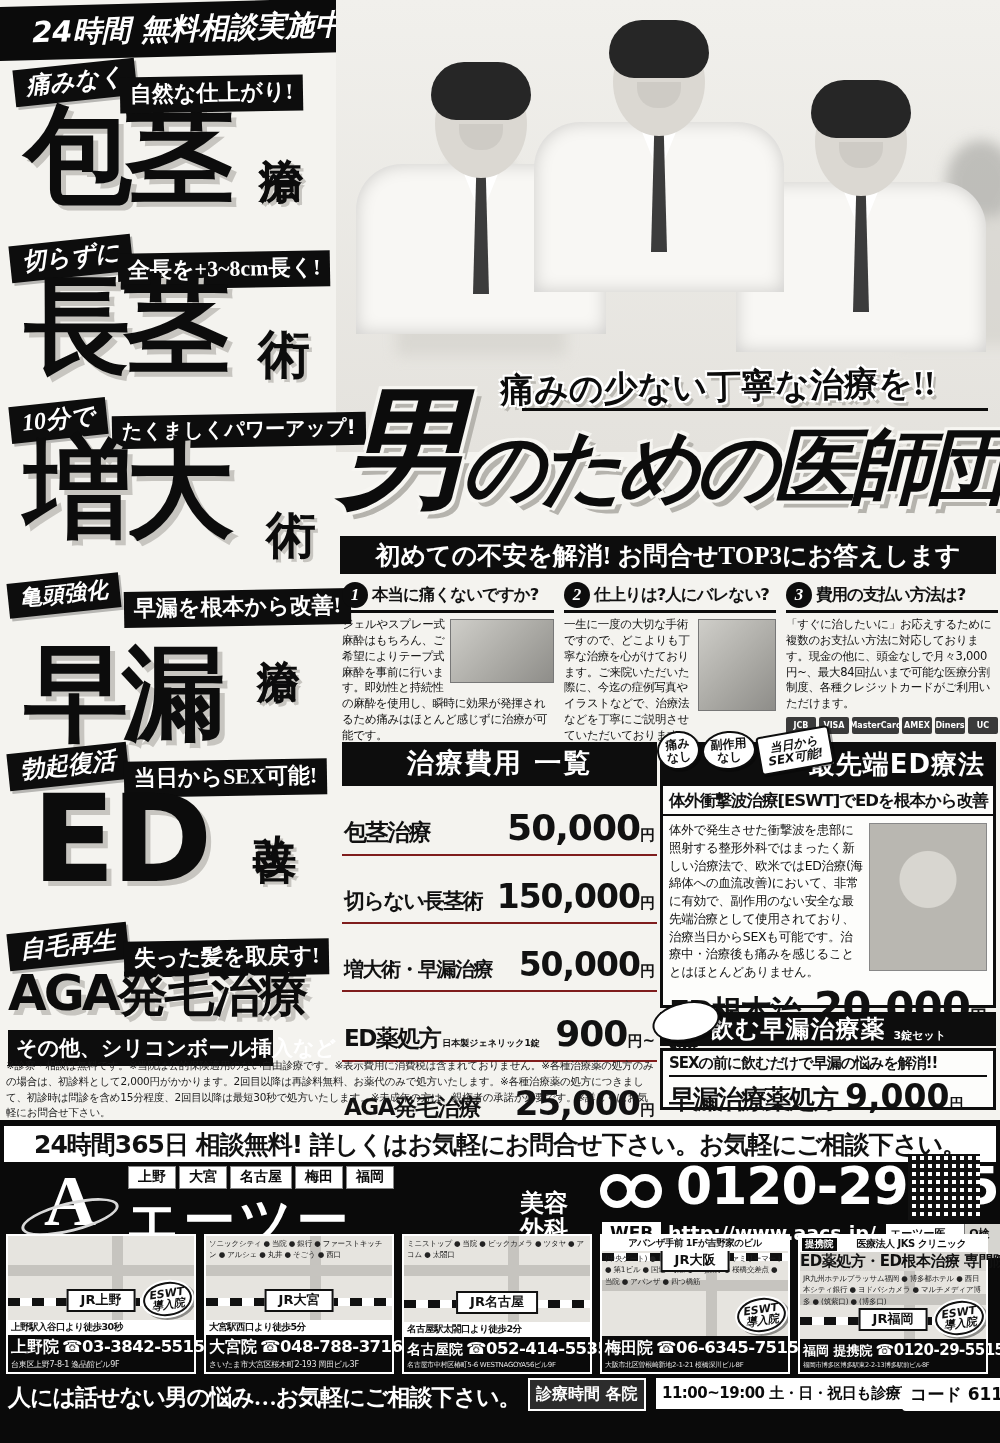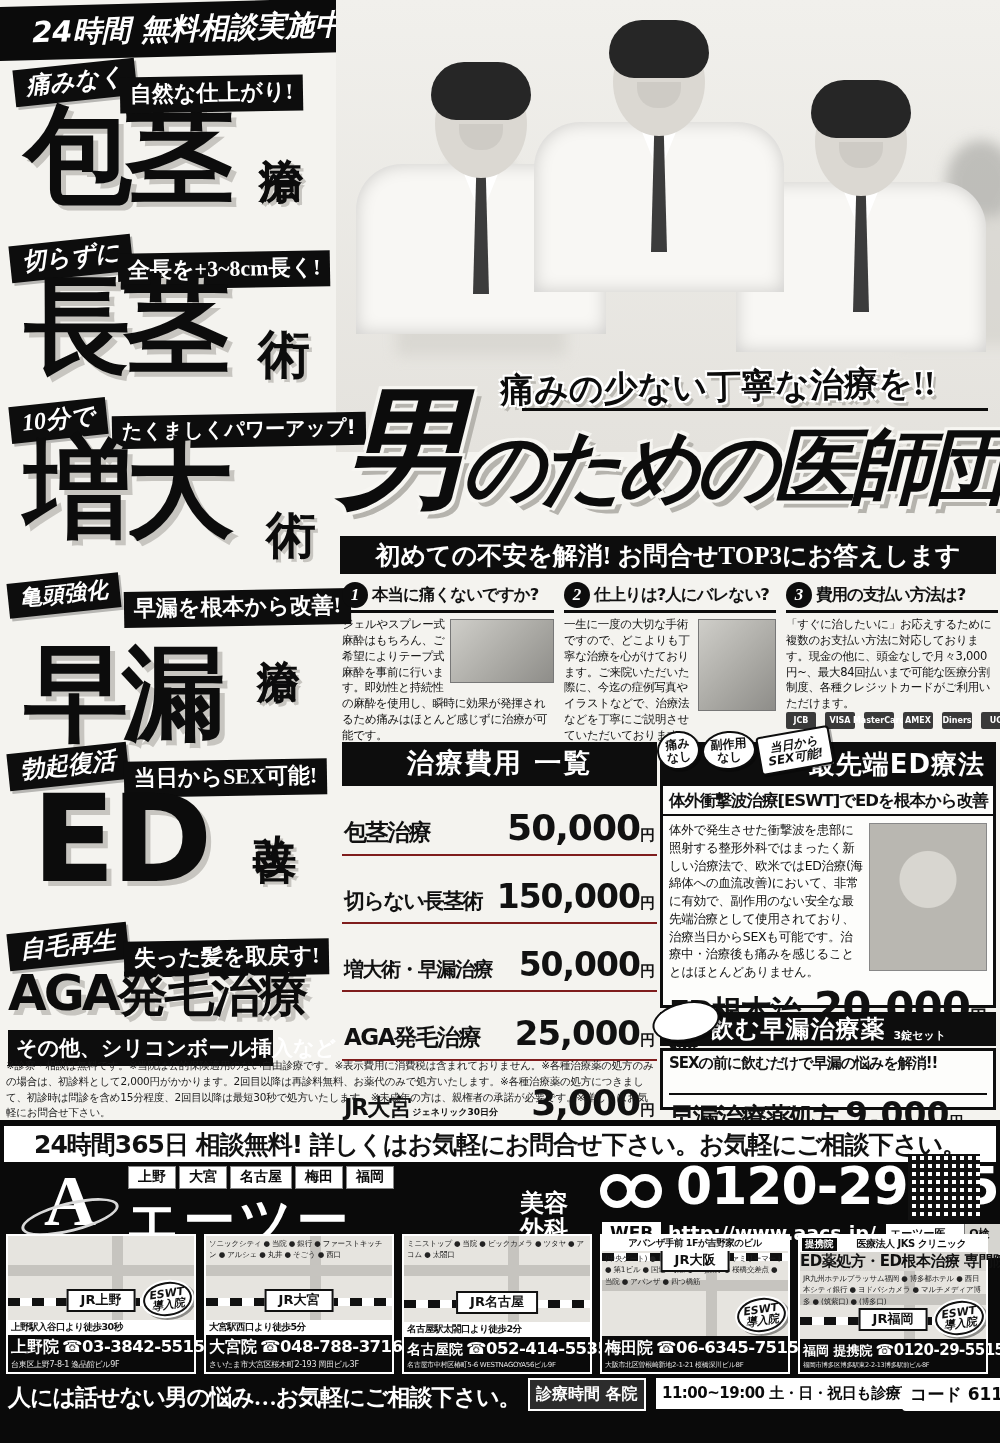--- a/index.html
+++ b/index.html
@@ -39,21 +39,21 @@
   .hero-title .big{font-size:132px;letter-spacing:-8px}
   .hero-title .rest{font-size:82px;letter-spacing:-6px}
   .band{left:340px;top:536px;width:656px;height:38px;background:#0d0d0d;color:#fff;display:flex;align-items:center;justify-content:center;font-weight:bold;font-size:25px;white-space:nowrap}
   
   .qa{top:582px;width:212px;height:156px}
   .qa-h{display:flex;align-items:center;gap:4px;border-bottom:3px solid #0d0d0d;padding-bottom:2px;margin-bottom:4px}
   .qnum{flex:0 0 26px;width:26px;height:26px;border-radius:50%;background:#0d0d0d;color:#fff;font-style:italic;font-weight:bold;font-size:17px;display:flex;align-items:center;justify-content:center}
   .qtxt{font-weight:bold;font-size:16.5px;white-space:nowrap;letter-spacing:-1px}
   .qbody{font-size:11.5px;line-height:1.38;letter-spacing:-.3px}
   .qphoto{float:right;background:linear-gradient(135deg,#cfcec9,#a8a7a2 60%,#8e8d89);border:1px solid #777;margin:2px 0 2px 4px}
-  .cards{display:flex;gap:9px;}
+  .cards{display:flex;gap:3px;margin-top:5px}
   .card{height:17px;min-width:30px;padding:0 4px;background:#3a3a3a;border-radius:2px;color:#fff;font-size:8px;font-weight:bold;display:flex;align-items:center;justify-content:center}
   
   .ptable{left:342px;top:742px;width:315px}
   .ptable-h{background:#0d0d0d;color:#fff;font-weight:bold;font-size:27px;text-align:center;padding:3px 0 5px;letter-spacing:2px}
   .prow{display:flex;align-items:baseline;justify-content:center;padding:21px 2px 6px;border-bottom:2px solid #7f1d1d}
   .plabel{font-weight:900;font-size:23px;letter-spacing:-1.5px;white-space:nowrap}
   .pnote{font-size:9px;font-weight:bold;margin-left:2px;white-space:nowrap}
   .pprice{font-weight:900;font-size:36px;letter-spacing:-1px;margin-left:auto}
   .punit{font-weight:900;font-size:15px}
   
@@ -71,21 +71,21 @@
   .edprice .l{font-weight:900;font-size:31px;letter-spacing:-2px}
   .edprice .v{font-weight:900;font-size:42px;margin-left:auto;letter-spacing:-1px}
   .edprice .u{font-weight:900;font-size:17px}
   .ednote{margin:2px 4px;border:2px solid #0d0d0d;font-size:11.5px;font-weight:bold;text-align:center;padding:1px 0}
   
   .pillhead{left:660px;top:1012px;width:336px;height:34px;background:#0d0d0d;color:#fff;display:flex;align-items:center;justify-content:center;gap:8px}
   .pillhead .t{font-weight:900;font-size:24px;letter-spacing:1px}
   .pillhead .s{font-size:11px;font-weight:bold;align-self:flex-end;margin-bottom:3px}
   .pillbadge{position:absolute;left:-8px;top:-10px;background:#fff;border:2px solid #0d0d0d;border-radius:50%;font-weight:900;font-style:italic;font-size:15px;padding:8px 6px;transform:rotate(-12deg);box-shadow:2px 2px 0 rgba(0,0,0,.3)}
   .pillbox{left:660px;top:1048px;width:336px;height:62px;background:#fdfdfb;border:3px solid #0d0d0d;padding:3px 6px}
-  .pillbox .l1{font-weight:900;font-size:15px;letter-spacing:-1px;white-space:nowrap;border-bottom:2px solid #0d0d0d;padding-bottom:20px}
+  .pillbox .l1{font-weight:900;font-size:15px;letter-spacing:-1px;white-space:nowrap;border-bottom:2px solid #0d0d0d;padding-bottom:2px}
   .pillbox .l2{display:flex;align-items:baseline}
   .pillbox .l2 .a{font-weight:900;font-size:26px;letter-spacing:-2px}
   .pillbox .l2 .v{font-weight:900;font-size:33px;margin-left:8px}
   .pillbox .l2 .u{font-weight:900;font-size:14px}
   
   .fine{left:6px;top:1058px;width:650px;font-size:10.5px;line-height:1.5;color:#1a1a1a;letter-spacing:-.2px}
   
   .footer{left:0;top:1120px;width:1000px;height:323px;background:#0a0a0a}
   .fbar{position:absolute;left:4px;top:6px;width:992px;height:36px;background:#fff;display:flex;align-items:center;justify-content:center;font-weight:900;font-size:25px;white-space:nowrap;letter-spacing:-1px}
   .alogo{position:absolute;left:22px;top:48px;width:96px;height:74px;color:#fff}
@@ -249,20 +249,26 @@
       <span class="plabel" style="font-size:21px">切らない長茎術</span>
       <span class="pprice" style="font-size:33px">150,000</span>
         <span class="punit">円</span>
     </div>
     <div class="prow">
       <span class="plabel" style="font-size:20px">増大術・早漏治療</span>
       <span class="pprice" style="font-size:33px">50,000</span>
         <span class="punit">円</span>
     </div>
     <div class="prow">
+      <span class="plabel">ED薬処方</span>
+      <span class="pnote">日本製ジェネリック1錠</span>
+      <span class="pprice">900</span>
+        <span class="punit">円~</span>
+    </div>
+    <div class="prow">
       <span class="plabel">AGA発毛治療</span>
       <span class="pprice" style="font-size:34px">25,000</span>
         <span class="punit">円</span>
     </div>
     <div class="prow">
       <span class="plabel">JR大宮</span>
       <span class="pnote">ジェネリック30日分</span>
       <span class="pprice">3,000</span>
         <span class="punit">円</span>
     </div>

